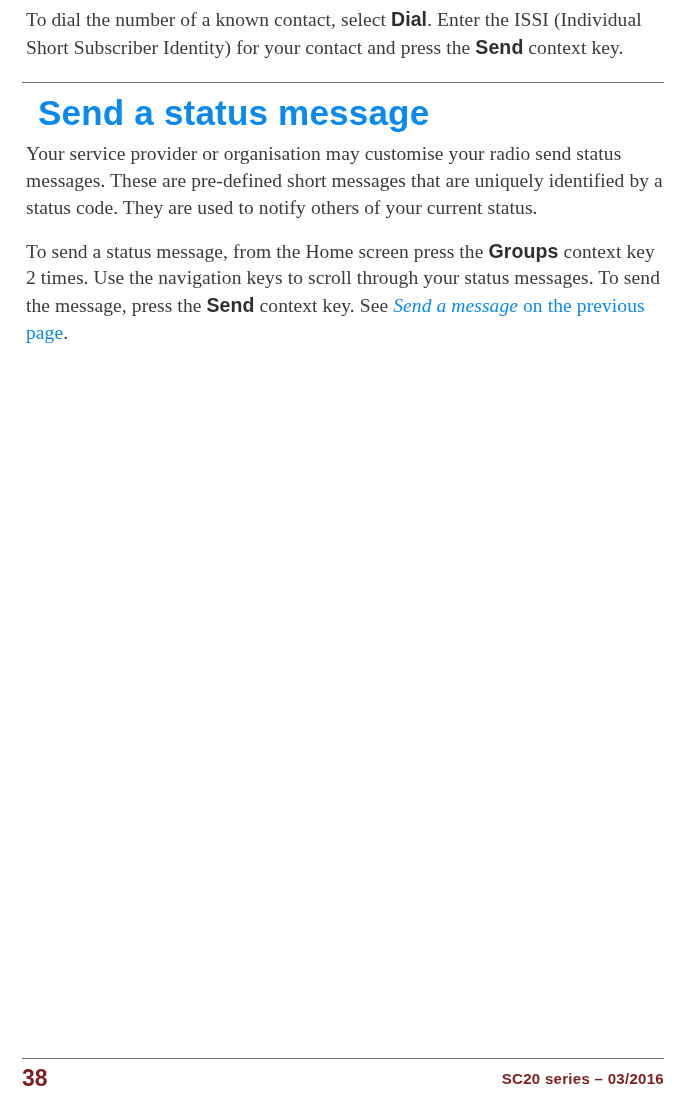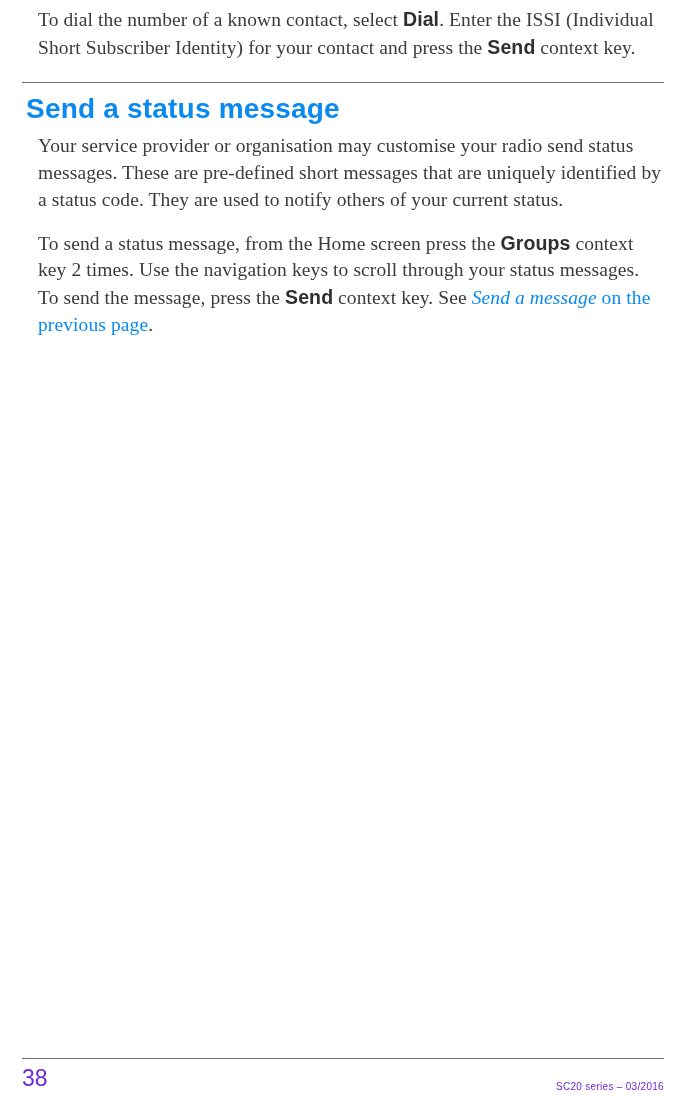--- a/index.html
+++ b/index.html
@@ -13,41 +13,41 @@
     font-family: "Palatino Linotype", "Book Antiqua", Palatino, Georgia, serif;
     color: #3b3b3b;
     position: relative;
     box-sizing: border-box;
   }
   .page {
     box-sizing: border-box;
     padding: 6px 22px 0 22px;
   }
   p.body {
-    margin: 0 0 16px 16px;
+    margin: 0 0 16px 4px;
     font-size: 19.5px;
     line-height: 1.38;
     letter-spacing: 0.1px;
   }
   b.sans {
     font-family: Arial, Helvetica, sans-serif;
     font-weight: 700;
     color: #2f2f2f;
   }
   .rule {
     height: 1px;
     background: #6e6e6e;
     margin: 20px 0 10px 0;
   }
   h2.sect {
     font-family: Arial, Helvetica, sans-serif;
     font-weight: 700;
     color: #0a8af1;
-    font-size: 28px;
-    margin: 0 0 8px 4px;
+    font-size: 35px;
+    margin: 0 0 8px 16px;
     letter-spacing: 0.2px;
   }
   .link {
     color: #0a8af1;
     font-style: italic;
   }
   .link-roman {
     color: #0a8af1;
     font-style: normal;
   }
@@ -58,29 +58,30 @@
     bottom: 22px;
   }
   .footer .hr {
     height: 1px;
     background: #6e6e6e;
     margin-bottom: 6px;
   }
   .footer .row {
     display: flex;
     justify-content: space-between;
-    align-items: flex-end;
+    align-items: center;
     font-family: Verdana, Arial, sans-serif;
-    color: #6d28d9;
+    color: #7f1d1d;
+    font-weight: bold;
   }
   .footer .pn {
     font-size: 23px;
   }
   .footer .info {
-    font-size: 10px;
+    font-size: 15px;
     letter-spacing: 0.3px;
   }
 </style>
 </head>
 <body>
 
 <div class="page">
 
   <p class="body">
     <span>To dial the number of a known contact, select </span><b class="sans">Dial</b><span>. Enter the ISSI (Individual Short Subscriber Identity) for your contact and press the </span><b class="sans">Send</b><span> context key.</span>

